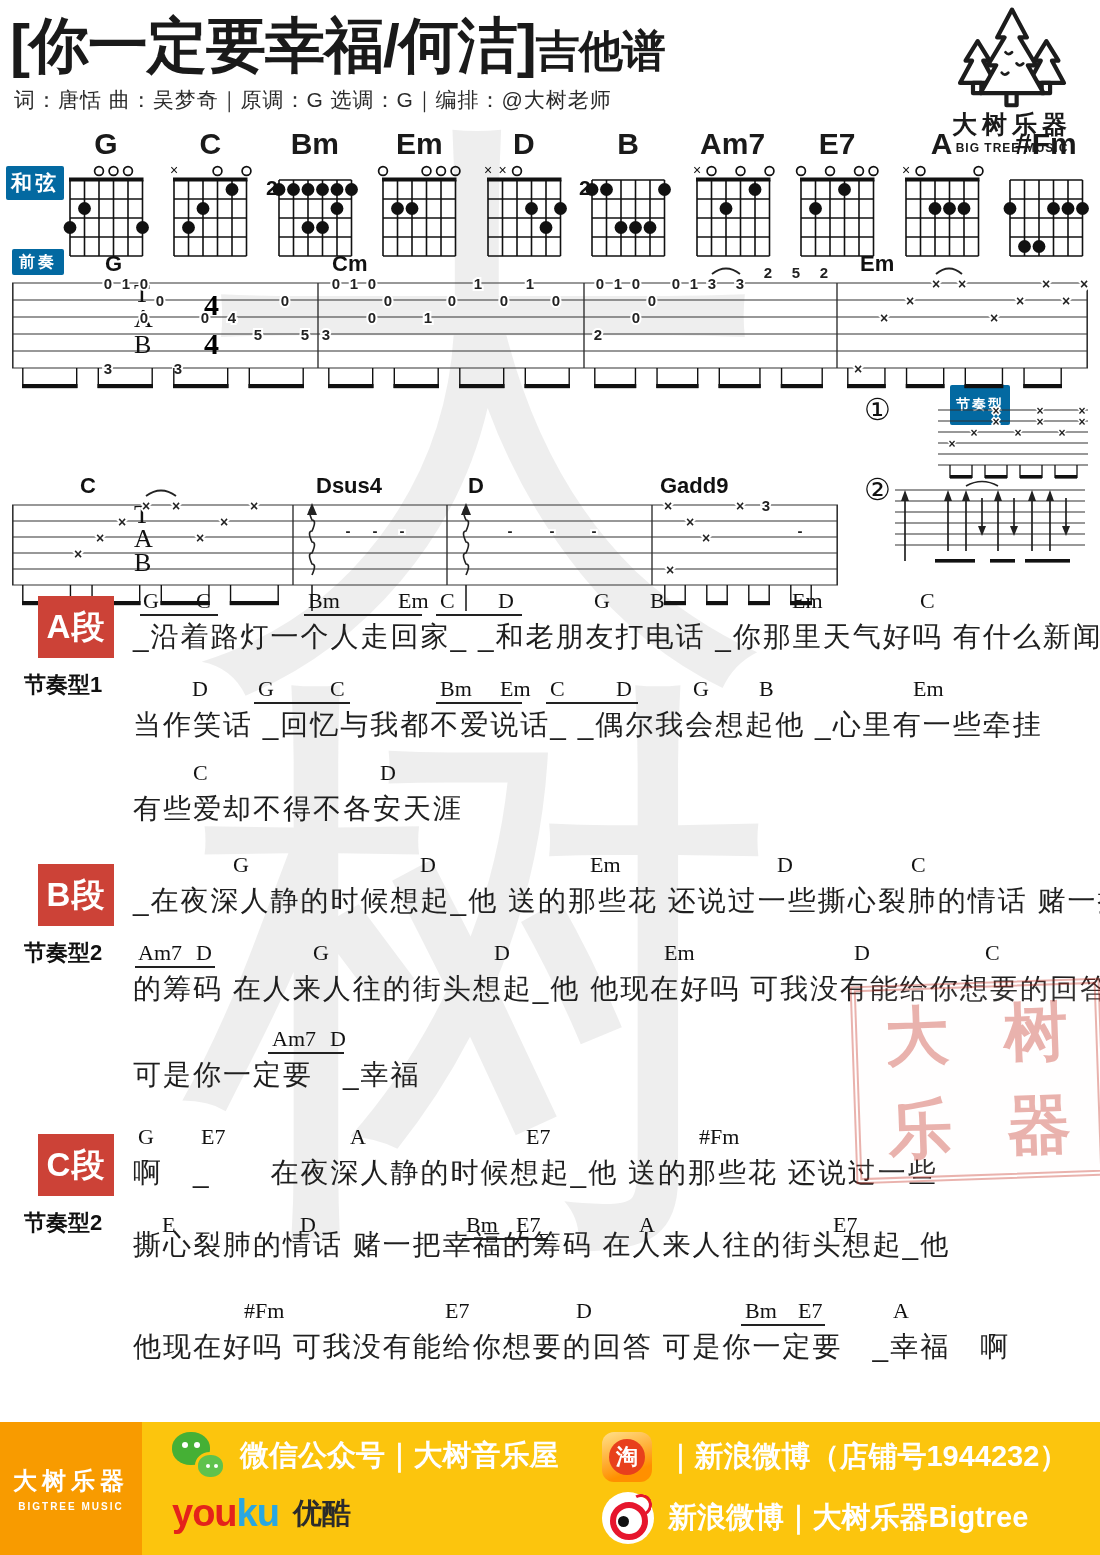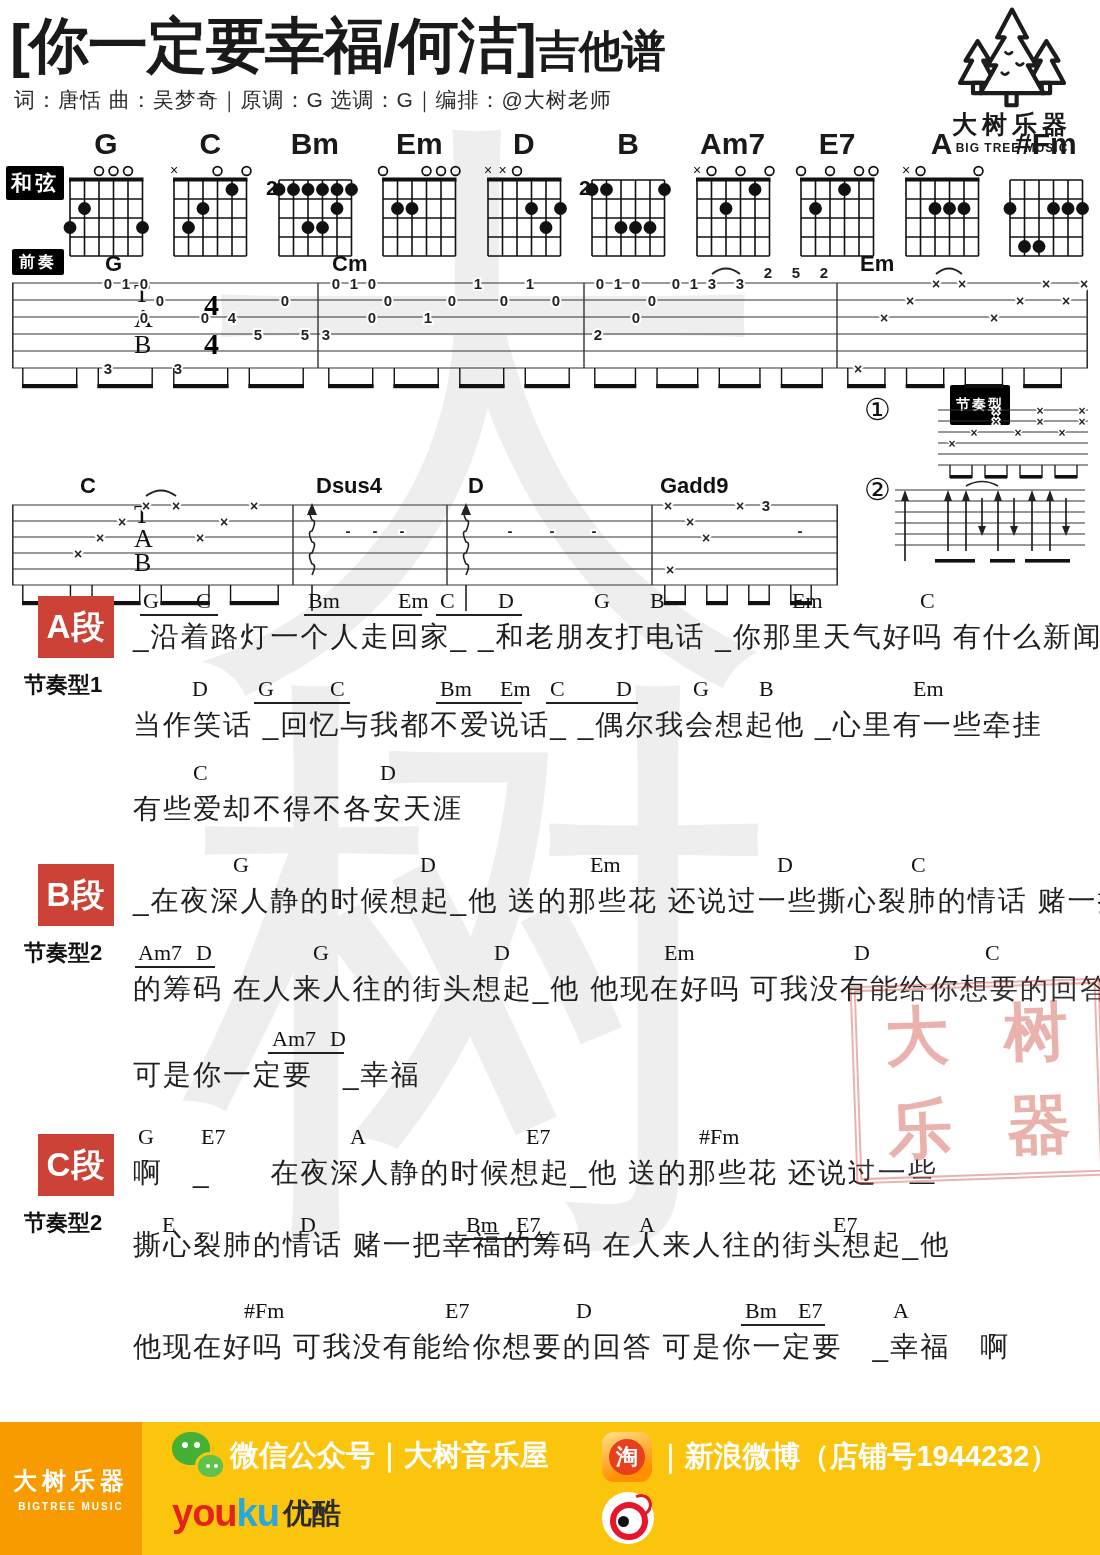--- a/index.html
+++ b/index.html
@@ -8,21 +8,21 @@
   
   #title{position:absolute;left:10px;top:6px;font-weight:800;white-space:nowrap;letter-spacing:-1px;}
   #title .main{font-size:60px;}
   #title .suffix{font-size:44px;}
   #subtitle{position:absolute;left:14px;top:86px;font-size:21px;color:#2b2b2b;letter-spacing:1px;}
   
   #logo{position:absolute;right:8px;top:4px;width:160px;text-align:center;}
   #logo .lname{font-size:25px;font-weight:800;letter-spacing:5px;margin-top:-4px;}
   #logo .lsub{font-size:12px;font-weight:700;letter-spacing:1px;margin-top:0;}
   
-  .rbadge{position:absolute;background:#000000;color:#fff;display:flex;align-items:center;justify-content:center;
+  .rbadge{position:absolute;background:#0369a1;color:#fff;display:flex;align-items:center;justify-content:center;
           font-weight:700;border-radius:2px;letter-spacing:3px;}
   .secbadge{position:absolute;width:76px;height:62px;background:#cc4237;color:#fff;display:flex;align-items:center;
           justify-content:center;font-size:33px;font-weight:800;letter-spacing:1px;}
   .rlabel{position:absolute;font-size:22px;font-weight:800;color:#111;text-align:center;}
   .circnum{position:absolute;font-size:30px;color:#111;}
   
   #chordrow{position:absolute;left:56px;top:128px;width:1040px;display:flex;justify-content:space-between;}
   .chord{width:100px;text-align:center;}
   .chord .cname{font-size:30px;font-weight:600;height:32px;line-height:32px;}
   
@@ -35,21 +35,21 @@
   #stamp{position:absolute;left:853px;top:982px;width:238px;height:186px;border:6px double #c8372b;
          display:flex;flex-wrap:wrap;align-items:center;justify-content:center;opacity:0.38;transform:rotate(-2deg);
          z-index:3;pointer-events:none;background:rgba(255,240,236,0.2);}
   #stamp span{width:50%;text-align:center;font-family:"Liberation Serif",serif;font-size:64px;font-weight:700;color:#c8372b;}
   
   #footer{position:absolute;left:0;top:1422px;width:1100px;height:133px;background:#fcc50d;z-index:4;}
   #fbrand{position:absolute;left:0;top:0;width:142px;height:133px;background:#f89b00;color:#fff;
           display:flex;flex-direction:column;align-items:center;justify-content:center;}
   #fbrand .bn{font-size:24px;font-weight:800;letter-spacing:5px;}
   #fbrand .bs{font-size:10px;font-weight:700;letter-spacing:2px;margin-top:4px;}
-  .flink{position:absolute;display:flex;align-items:center;gap:4px;color:#fff;font-size:29px;font-weight:800;white-space:nowrap;}
+  .flink{position:absolute;display:flex;align-items:center;gap:14px;color:#fff;font-size:29px;font-weight:800;white-space:nowrap;}
   .yk1{color:#e4231b;font-size:38px;font-weight:800;letter-spacing:-1px;}
   .yk2{color:#29a7e1;font-size:38px;font-weight:800;letter-spacing:-1px;}
   .ykcn{color:#2b2b2b;}
   
   .ic-wechat{position:relative;width:54px;height:48px;}
   .ic-wechat .b1{position:absolute;left:0;top:0;width:38px;height:33px;background:#45b035;border-radius:48%;}
   .ic-wechat .b2{position:absolute;right:0;bottom:0;width:25px;height:22px;background:#5fc24d;border:3px solid #fcc50d;border-radius:48%;}
   .ic-wechat i{position:absolute;background:#fff;border-radius:50%;}
   .ic-taobao{width:50px;height:50px;border-radius:12px;background:linear-gradient(160deg,#ffe08a,#ff9000 75%);
              display:flex;align-items:center;justify-content:center;}
@@ -667,14 +667,15 @@
   <div class="flink" style="left:172px;top:70px;">
     <span><span class="yk1">you</span><span class="yk2">ku</span></span>
     <span class="ykcn">优酷</span>
   </div>
   <div class="flink" style="left:602px;top:70px;">
     <span class="ic-weibo">
         <span class="eye"></span>
         <span class="pup"></span>
         <span class="arc"></span>
       </span>
+    <span>新浪微博｜大树乐器Bigtree</span>
   </div>
 </div>
 
 </body></html>

